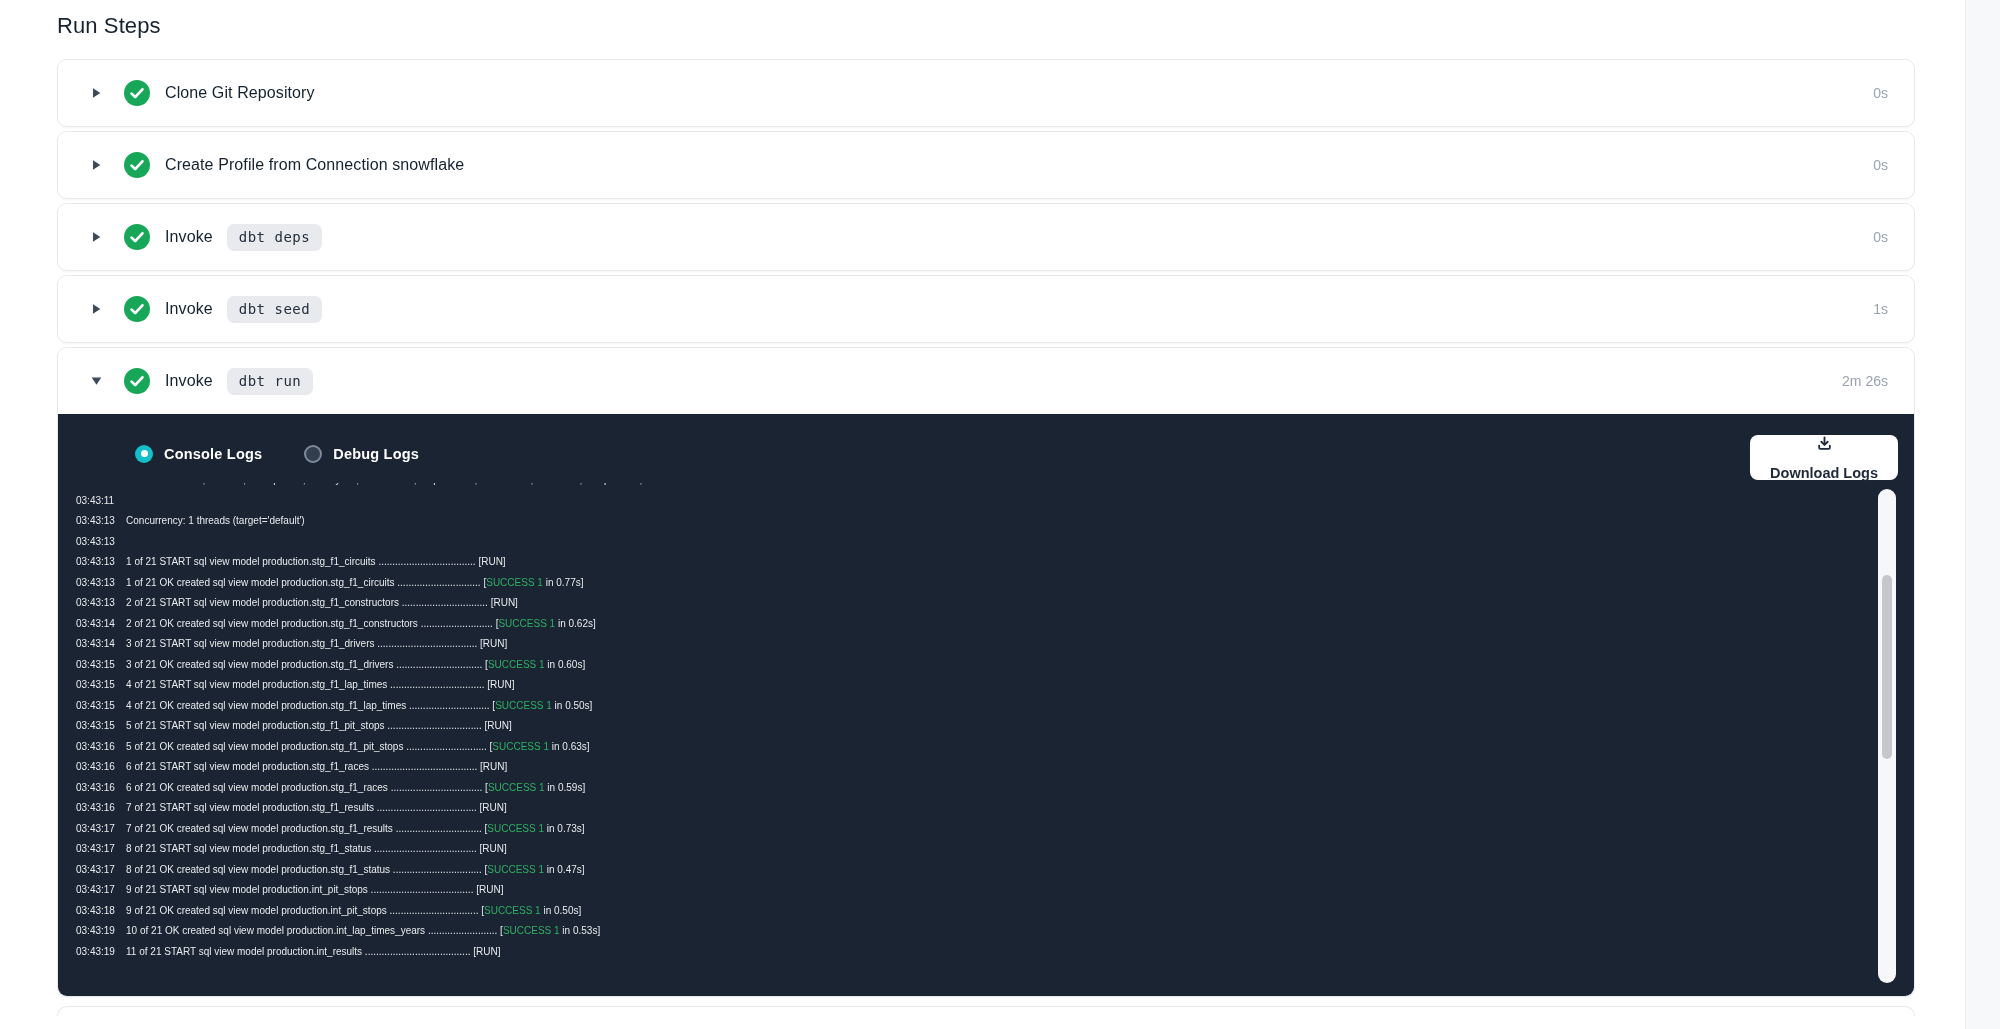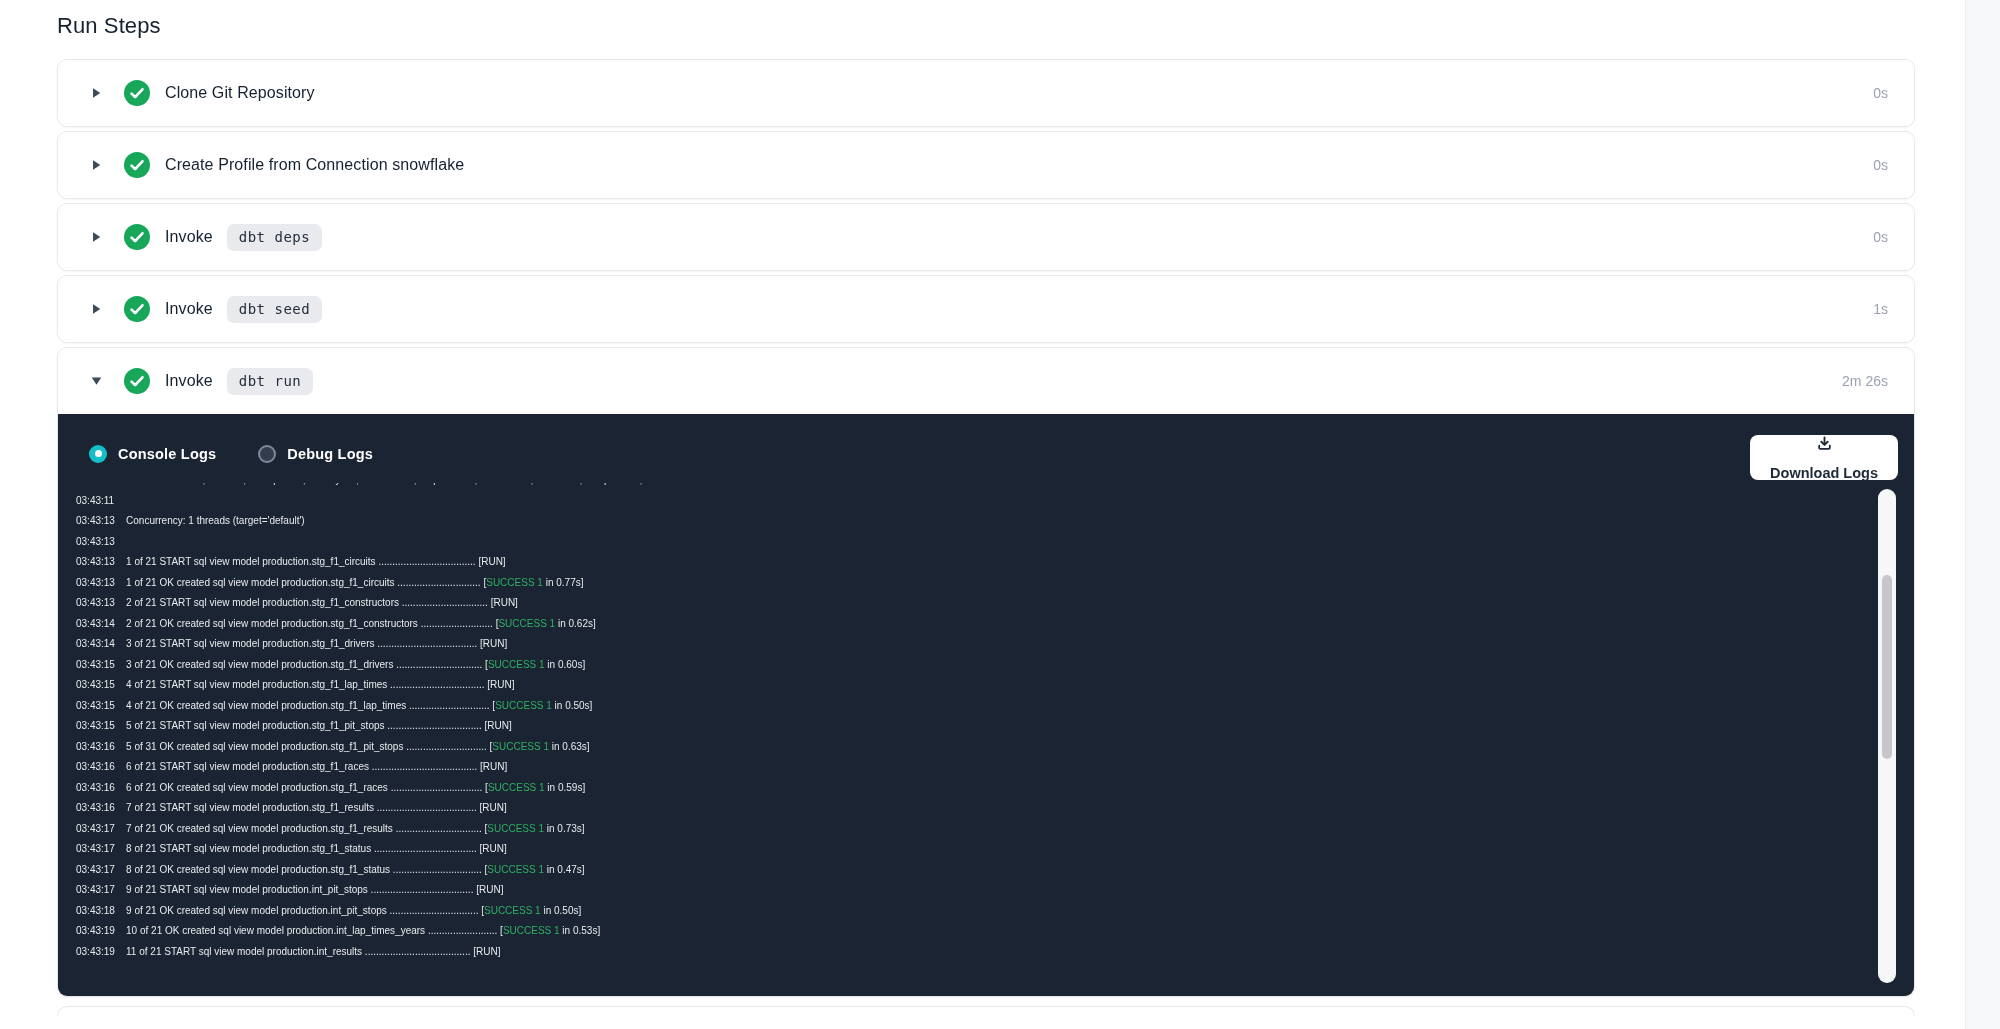--- a/index.html
+++ b/index.html
@@ -31,21 +31,21 @@
   .check svg { display: block; }
   .slabel { font-size: 16px; font-weight: 400; color: var(--title-color); letter-spacing: .1px; }
   .badge {
     font-family: "DejaVu Sans Mono", monospace; font-size: 14px; font-weight: 500;
     background: var(--badge-bg); color: #242f3d;
     padding: 5px 12px 6px; border-radius: 7px; margin-left: 14px; letter-spacing: .5px;
   }
   .dur { margin-left: auto; font-size: 14px; color: var(--dur-gray); }
 
   
-  .log-panel { position: relative; height: 582px; background: var(--panel-bg); }
+  .log-panel { position: relative; height: 582px; background: var(--panel-bg); padding-left: 46px; }
   .log-header { height: 69px; display: flex; align-items: center; padding: 10px 0 0 31px; gap: 42px; }
   .radio { display: inline-flex; align-items: center; gap: 11px; cursor: pointer; }
   .rb { width: 18px; height: 18px; border-radius: 50%; position: relative; flex: 0 0 auto; }
   .rb.sel { background: var(--radio-teal); }
   .rb.sel::after { content: ""; position: absolute; inset: 5.5px; border-radius: 50%; background: #fff; }
   .rb.unsel { border: 2.5px solid #7f8a99; background: #323d4d; }
   .rlabel { color: #ffffff; font-size: 14.5px; font-weight: 700; letter-spacing: .2px; }
   .dl-btn {
     position: absolute; top: 21px; right: 16px; height: 45px;
     display: inline-flex; align-items: center; gap: 10px;
@@ -199,21 +199,21 @@
               <div class="log-line"><span class="lt">03:43:13</span><span class="lm"></span></div>
               <div class="log-line"><span class="lt">03:43:13</span><span class="lm">1 of 21 START sql view model production.stg_f1_circuits ...................................</span><span class="ls"> [RUN]</span></div>
               <div class="log-line"><span class="lt">03:43:13</span><span class="lm">1 of 21 OK created sql view model production.stg_f1_circuits ..............................</span><span class="ls"> [</span><span class="lg">SUCCESS 1</span><span class="ls"> in 0.77s]</span></div>
               <div class="log-line"><span class="lt">03:43:13</span><span class="lm">2 of 21 START sql view model production.stg_f1_constructors ...............................</span><span class="ls"> [RUN]</span></div>
               <div class="log-line"><span class="lt">03:43:14</span><span class="lm">2 of 21 OK created sql view model production.stg_f1_constructors ..........................</span><span class="ls"> [</span><span class="lg">SUCCESS 1</span><span class="ls"> in 0.62s]</span></div>
               <div class="log-line"><span class="lt">03:43:14</span><span class="lm">3 of 21 START sql view model production.stg_f1_drivers ....................................</span><span class="ls"> [RUN]</span></div>
               <div class="log-line"><span class="lt">03:43:15</span><span class="lm">3 of 21 OK created sql view model production.stg_f1_drivers ...............................</span><span class="ls"> [</span><span class="lg">SUCCESS 1</span><span class="ls"> in 0.60s]</span></div>
               <div class="log-line"><span class="lt">03:43:15</span><span class="lm">4 of 21 START sql view model production.stg_f1_lap_times ..................................</span><span class="ls"> [RUN]</span></div>
               <div class="log-line"><span class="lt">03:43:15</span><span class="lm">4 of 21 OK created sql view model production.stg_f1_lap_times .............................</span><span class="ls"> [</span><span class="lg">SUCCESS 1</span><span class="ls"> in 0.50s]</span></div>
               <div class="log-line"><span class="lt">03:43:15</span><span class="lm">5 of 21 START sql view model production.stg_f1_pit_stops ..................................</span><span class="ls"> [RUN]</span></div>
-              <div class="log-line"><span class="lt">03:43:16</span><span class="lm">5 of 31 OK created sql view model production.stg_f1_pit_stops .............................</span><span class="ls"> [</span><span class="lg">SUCCESS 1</span><span class="ls"> in 0.63s]</span></div>
+              <div class="log-line"><span class="lt">03:43:16</span><span class="lm">5 of 21 OK created sql view model production.stg_f1_pit_stops .............................</span><span class="ls"> [</span><span class="lg">SUCCESS 1</span><span class="ls"> in 0.63s]</span></div>
               <div class="log-line"><span class="lt">03:43:16</span><span class="lm">6 of 21 START sql view model production.stg_f1_races ......................................</span><span class="ls"> [RUN]</span></div>
               <div class="log-line"><span class="lt">03:43:16</span><span class="lm">6 of 21 OK created sql view model production.stg_f1_races .................................</span><span class="ls"> [</span><span class="lg">SUCCESS 1</span><span class="ls"> in 0.59s]</span></div>
               <div class="log-line"><span class="lt">03:43:16</span><span class="lm">7 of 21 START sql view model production.stg_f1_results ....................................</span><span class="ls"> [RUN]</span></div>
               <div class="log-line"><span class="lt">03:43:17</span><span class="lm">7 of 21 OK created sql view model production.stg_f1_results ...............................</span><span class="ls"> [</span><span class="lg">SUCCESS 1</span><span class="ls"> in 0.73s]</span></div>
               <div class="log-line"><span class="lt">03:43:17</span><span class="lm">8 of 21 START sql view model production.stg_f1_status .....................................</span><span class="ls"> [RUN]</span></div>
               <div class="log-line"><span class="lt">03:43:17</span><span class="lm">8 of 21 OK created sql view model production.stg_f1_status ................................</span><span class="ls"> [</span><span class="lg">SUCCESS 1</span><span class="ls"> in 0.47s]</span></div>
               <div class="log-line"><span class="lt">03:43:17</span><span class="lm">9 of 21 START sql view model production.int_pit_stops .....................................</span><span class="ls"> [RUN]</span></div>
               <div class="log-line"><span class="lt">03:43:18</span><span class="lm">9 of 21 OK created sql view model production.int_pit_stops ................................</span><span class="ls"> [</span><span class="lg">SUCCESS 1</span><span class="ls"> in 0.50s]</span></div>
               <div class="log-line"><span class="lt">03:43:19</span><span class="lm">10 of 21 OK created sql view model production.int_lap_times_years .........................</span><span class="ls"> [</span><span class="lg">SUCCESS 1</span><span class="ls"> in 0.53s]</span></div>
               <div class="log-line"><span class="lt">03:43:19</span><span class="lm">11 of 21 START sql view model production.int_results ......................................</span><span class="ls"> [RUN]</span></div>

